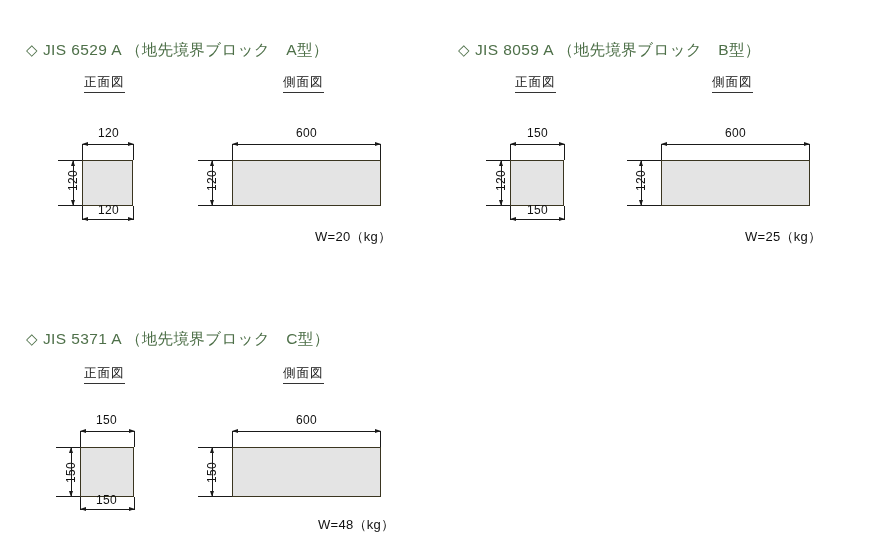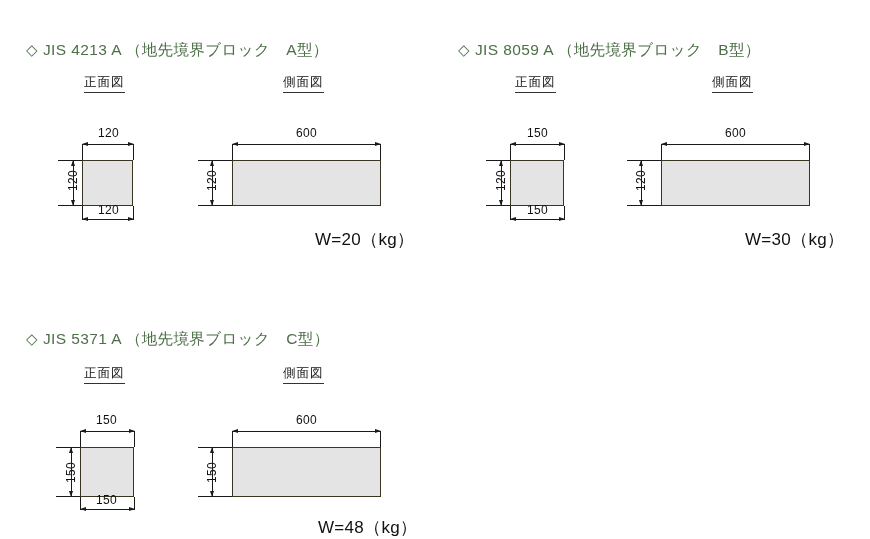--- a/index.html
+++ b/index.html
@@ -102,33 +102,33 @@
     position: absolute;
     font-size: 12px;
     color: #111;
     white-space: nowrap;
     transform-origin: 0 0;
     transform: rotate(-90deg);
     letter-spacing: 0.3px;
   }
   .weight {
     position: absolute;
-    font-size: 17px;
+    font-size: 13px;
     color: #111;
     white-space: nowrap;
     letter-spacing: 0.3px;
   }
 </style>
 </head>
 <body>
 
 <div class="block">
 
   <div class="title" style="left:26px; top:40px;">
-    <span class="diamond">◇</span><span>JIS 4213 A （地先境界ブロック　A型）</span>
+    <span class="diamond">◇</span><span>JIS 6529 A （地先境界ブロック　A型）</span>
   </div>
 
   <div class="view-head" style="left:84px; top:74px;">正面図</div>
 
   <div class="dim-text" style="left:98px; top:126px;">120</div>
   <div class="dim-line" style="left:82px; top:144px; width:52px;"></div>
   <div class="arw arw-l" style="left:82px; top:141.5px;"></div>
   <div class="arw arw-r" style="left:128px; top:141.5px;"></div>
   <div class="ext-line ext-v" style="left:82px; top:144px; height:16px;"></div>
   <div class="ext-line ext-v" style="left:133px; top:144px; height:16px;"></div>
@@ -212,21 +212,21 @@
 
   <div class="dim-text-v" style="left:634px; top:191px;">120</div>
   <div class="dim-line-v" style="left:641px; top:160px; height:46px;"></div>
   <div class="arw arw-u" style="left:638.5px; top:160px;"></div>
   <div class="arw arw-d" style="left:638.5px; top:200px;"></div>
   <div class="ext-line ext-h" style="left:627px; top:160px; width:34px;"></div>
   <div class="ext-line ext-h" style="left:627px; top:205px; width:34px;"></div>
 
   <div class="rect" style="left:661px; top:160px; width:149px; height:46px;"></div>
 
-  <div class="weight" style="left:745px; top:228px;">W=30（kg）</div>
+  <div class="weight" style="left:745px; top:228px;">W=25（kg）</div>
 </div>
 
 <div class="block">
 
   <div class="title" style="left:26px; top:329px;">
     <span class="diamond">◇</span><span>JIS 5371 A （地先境界ブロック　C型）</span>
   </div>
 
   <div class="view-head" style="left:84px; top:365px;">正面図</div>
 

